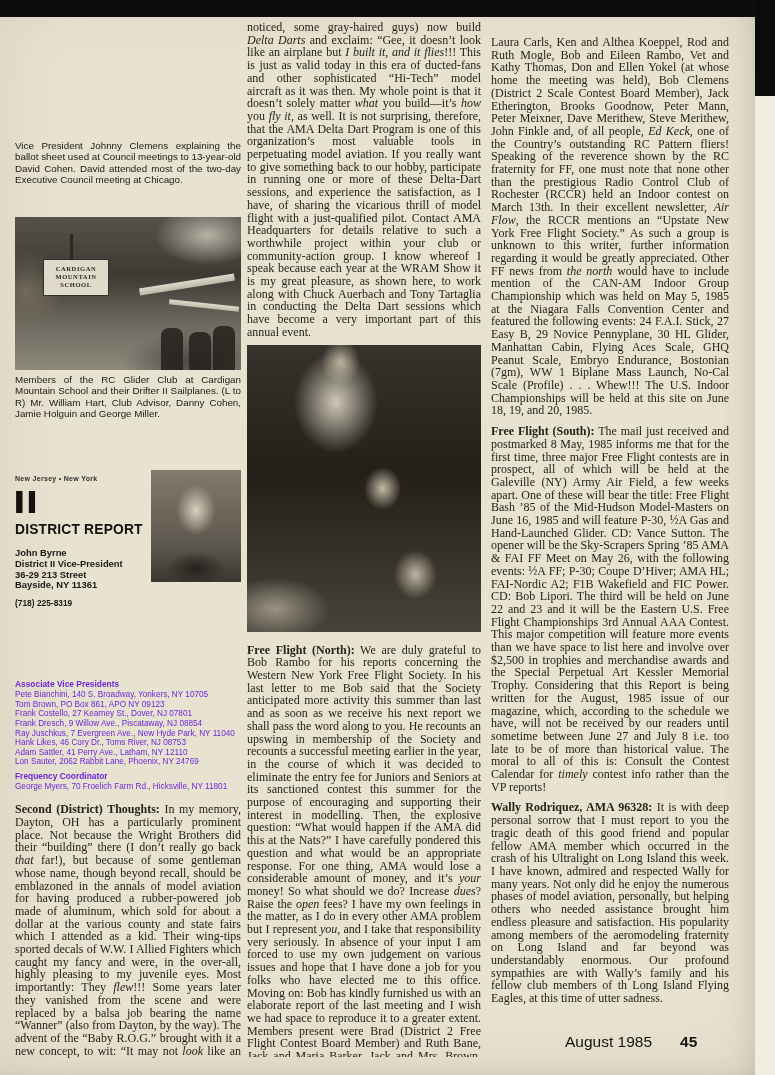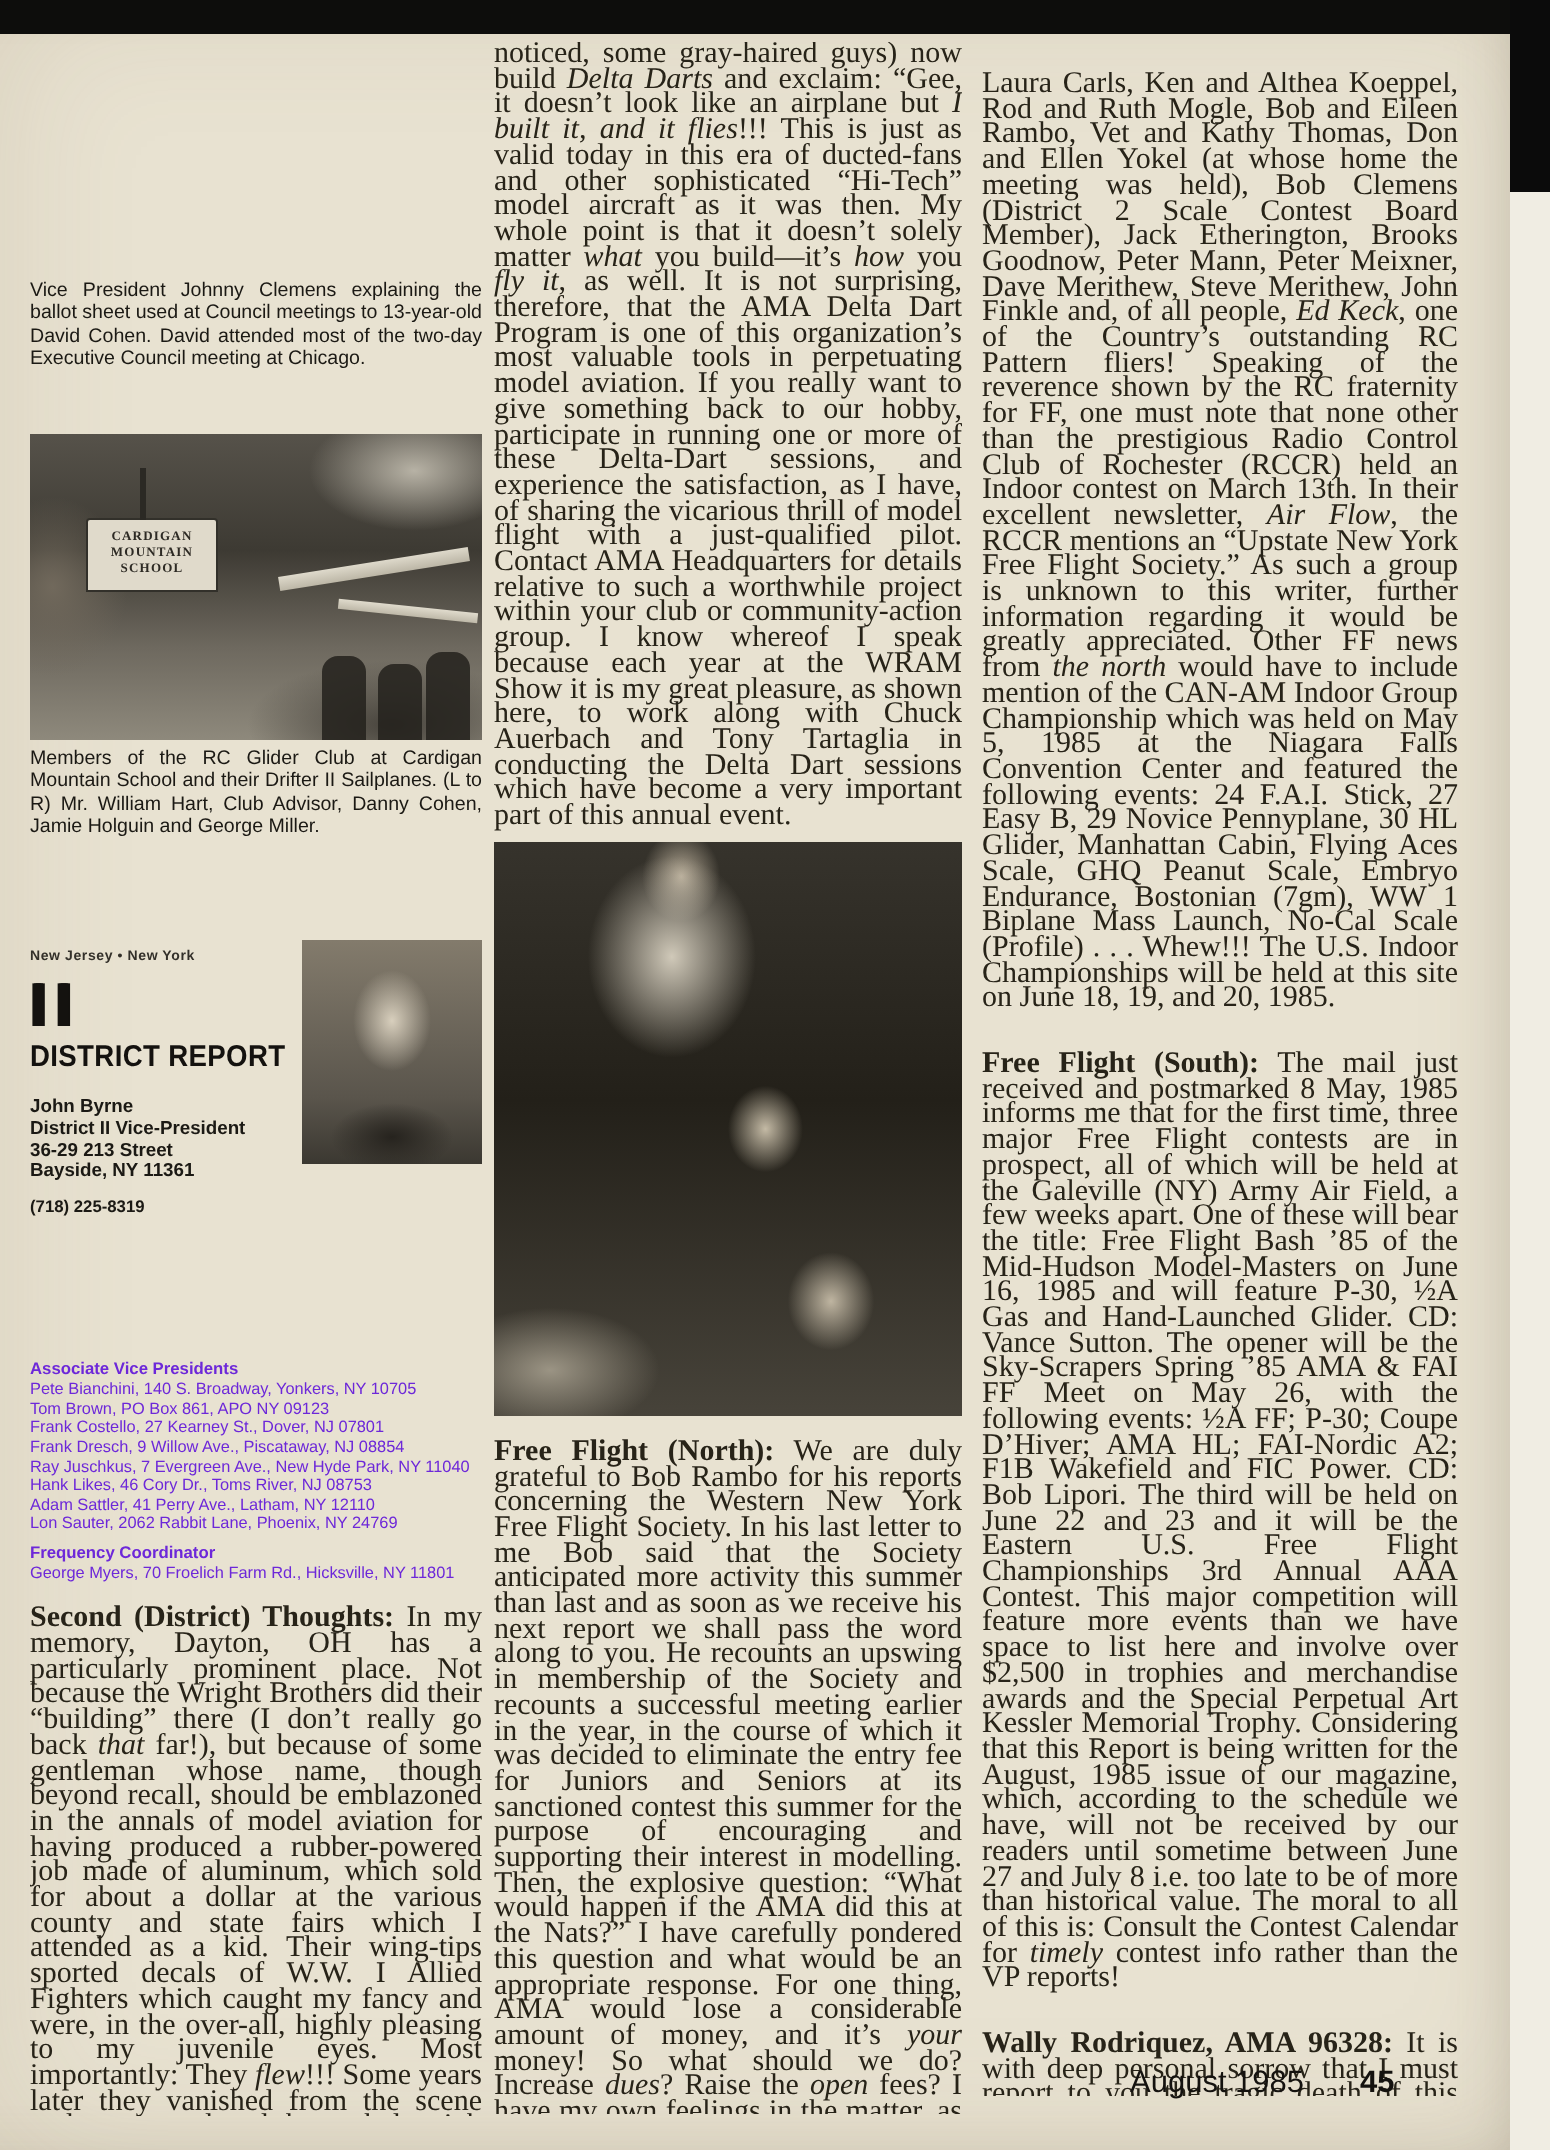--- a/index.html
+++ b/index.html
@@ -59,24 +59,24 @@
     background:
       radial-gradient(ellipse 27px 35px at 50% 36%, #d8cfbd, transparent 72%),
       radial-gradient(ellipse 36px 20px at 50% 88%, #26231e, transparent 85%),
       linear-gradient(180deg,#837b6c,#5a554c 70%,#3b3831);}
 
   .staff{margin-top:15px;font-family:"Liberation Sans",sans-serif;color:#6d28d9;}
   .staff-head{font-weight:bold;font-size:8.4px;line-height:9.8px;}
   .staff-line{font-size:8.2px;line-height:9.6px;}
   .mt{margin-top:5px;}
 
-  .body{margin:12px 0 0 0;font-size:15px;line-height:12.7px;text-align:justify;}
+  .body{margin:12px 0 0 0;font-size:12px;line-height:12.7px;text-align:justify;}
   .body b{font-weight:bold;}
   .first{margin-top:0;}
-  .para-gap{margin-top:20px;}
+  .para-gap{margin-top:8px;}
   .photo3{width:234px;height:287px;margin-top:6px;
     background:
       radial-gradient(ellipse 60px 72px at 38% 20%, #d0c9b9, transparent 70%),
       radial-gradient(ellipse 26px 30px at 40% 6%, #b6ab97, transparent 75%),
       radial-gradient(ellipse 26px 30px at 58% 50%, #c4baa5, transparent 72%),
       radial-gradient(ellipse 30px 34px at 72% 80%, #bfb5a1, transparent 72%),
       radial-gradient(ellipse 70px 40px at 12% 92%, #9b9484, transparent 78%),
       linear-gradient(180deg,#36332c,#232019 45%,#47433a);}
 
   .footer{position:absolute;left:565px;top:1033px;display:flex;align-items:baseline;gap:28px;

